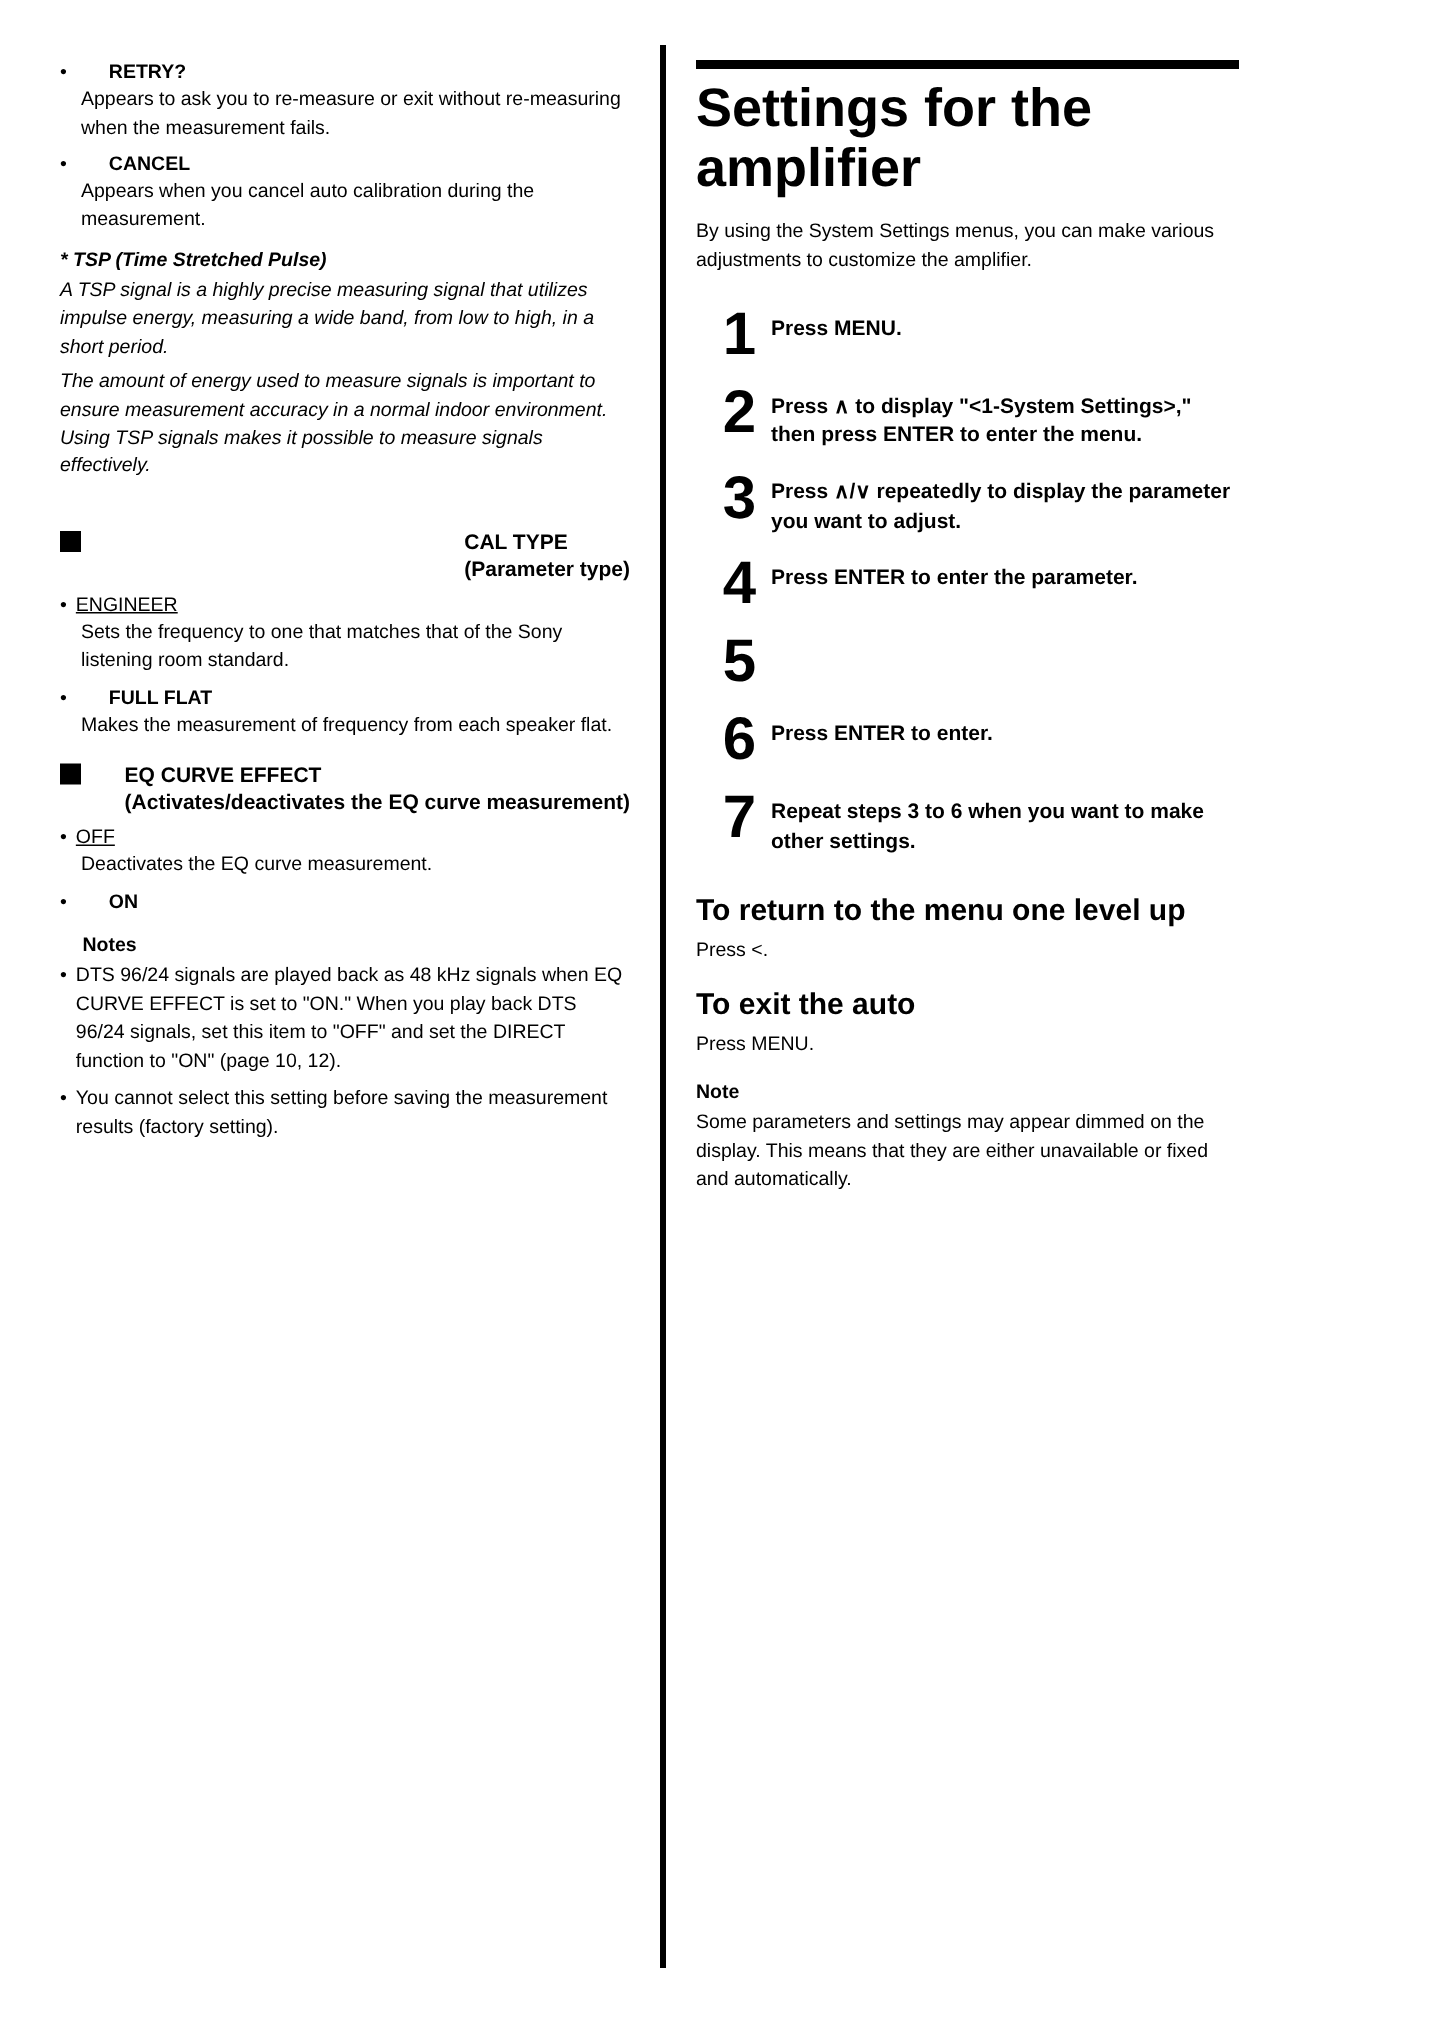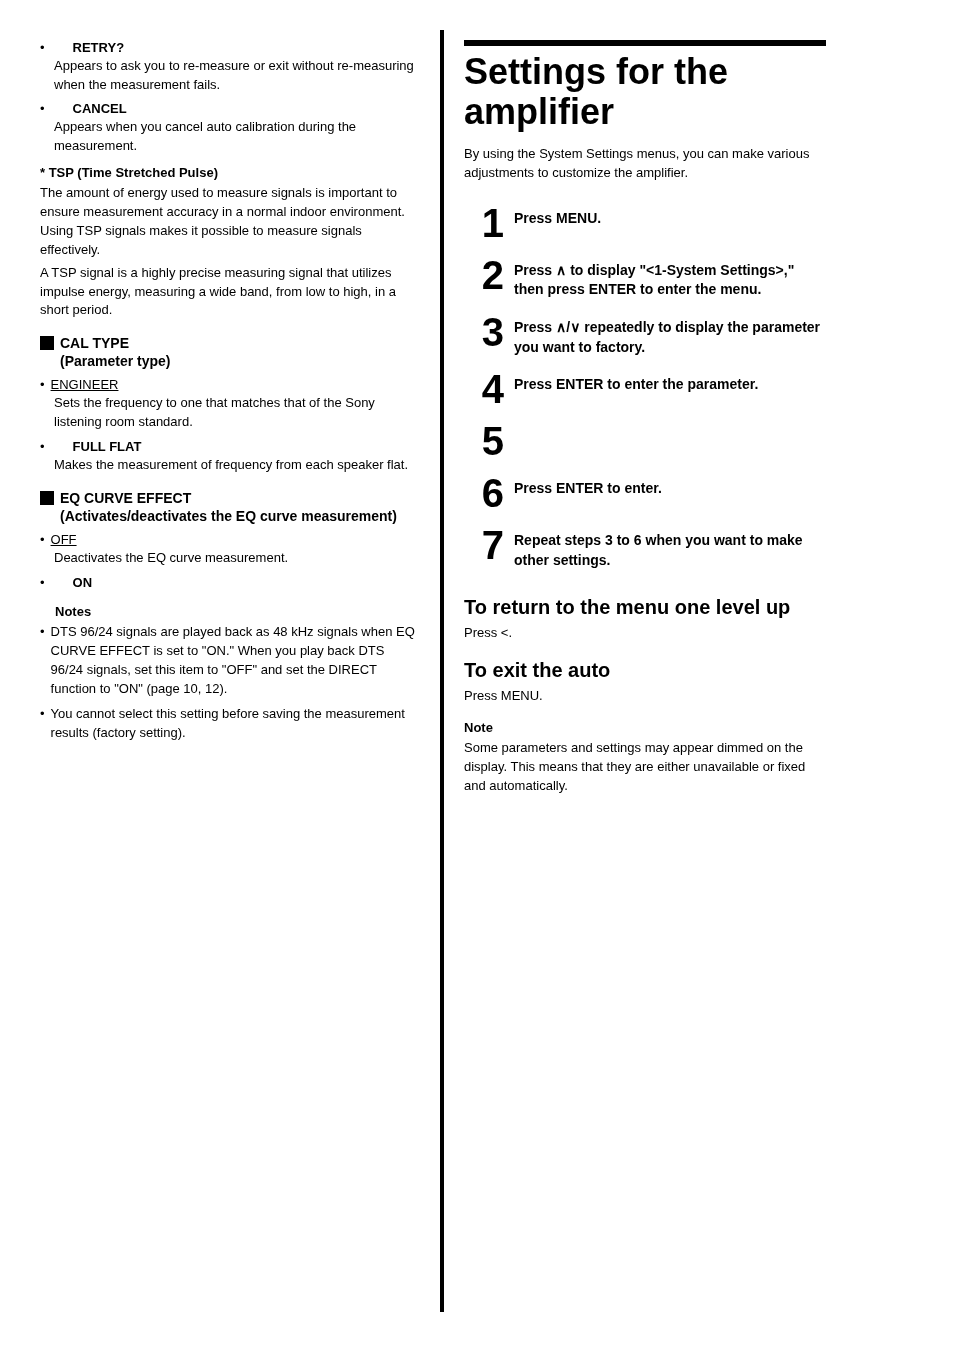--- a/index.html
+++ b/index.html
@@ -49,36 +49,38 @@
       display: flex;
       align-items: flex-start;
       margin-bottom: 2px;
     }
     .bullet-dot {
       margin-right: 6px;
       font-size: 13px;
       flex-shrink: 0;
     }
     .tsp-section {
-      margin: 10px 0 14px 0;
+      margin: 10px 0 32px 0;
+      font-style: italic;
     }
     .tsp-title {
       font-weight: bold;
       font-size: 13px;
       margin-bottom: 4px;
     }
     .tsp-text {
       font-size: 13px;
       line-height: 1.45;
       margin-bottom: 4px;
     }
     .section-header {
       display: flex;
       align-items: flex-start;
       margin: 14px 0 6px 0;
+      justify-content: space-between;
     }
     .black-square {
       width: 14px;
       height: 14px;
       background: #000;
       margin-right: 6px;
       flex-shrink: 0;
       margin-top: 2px;
     }
     .section-title {
@@ -223,22 +225,22 @@
     <div class="bullet-item">
       <div class="bullet-row">
         <span class="bullet-dot">•</span>
         <span class="bullet-label">CANCEL</span>
       </div>
       <div class="bullet-desc">Appears when you cancel auto calibration during the measurement.</div>
     </div>
 
     <div class="tsp-section">
       <div class="tsp-title">* TSP (Time Stretched Pulse)</div>
+      <div class="tsp-text">A TSP signal is a highly precise measuring signal that utilizes impulse energy, measuring a wide band, from low to high, in a short period.</div>
       <div class="tsp-text">The amount of energy used to measure signals is important to ensure measurement accuracy in a normal indoor environment. Using TSP signals makes it possible to measure signals effectively.</div>
-      <div class="tsp-text">A TSP signal is a highly precise measuring signal that utilizes impulse energy, measuring a wide band, from low to high, in a short period.</div>
     </div>
 
     <div>
       <div class="section-header">
         <div class="black-square"></div>
         <div class="section-title">
           <span>CAL TYPE</span><br>
           <span>(Parameter type)</span>
         </div>
       </div>
@@ -308,21 +310,21 @@
       <div class="step-text">Press MENU.</div>
     </div>
 
     <div class="step">
       <div class="step-number">2</div>
       <div class="step-text">Press ∧ to display "&lt;1-System Settings&gt;," then press ENTER to enter the menu.</div>
     </div>
 
     <div class="step">
       <div class="step-number">3</div>
-      <div class="step-text">Press ∧/∨ repeatedly to display the parameter you want to factory.</div>
+      <div class="step-text">Press ∧/∨ repeatedly to display the parameter you want to adjust.</div>
     </div>
 
     <div class="step">
       <div class="step-number">4</div>
       <div class="step-text">Press ENTER to enter the parameter.</div>
     </div>
 
     <div class="step">
       <div class="step-number">5</div>
     </div>

